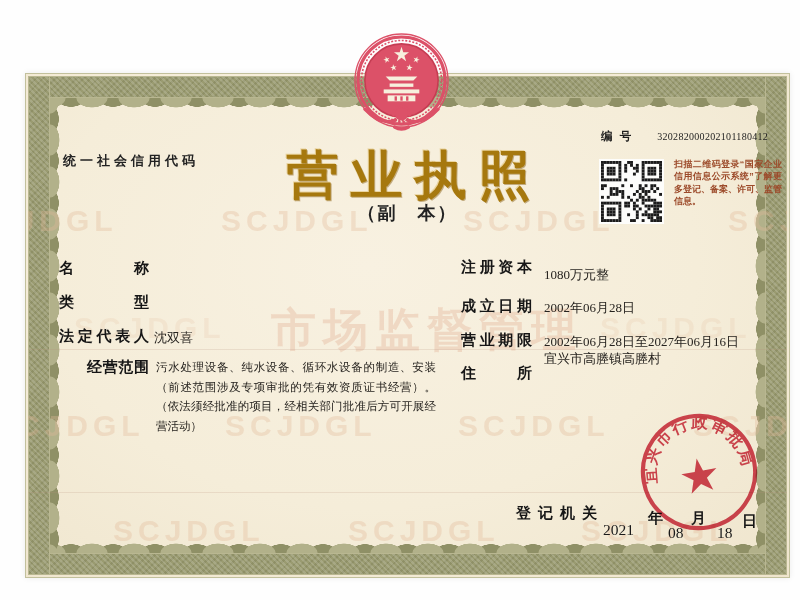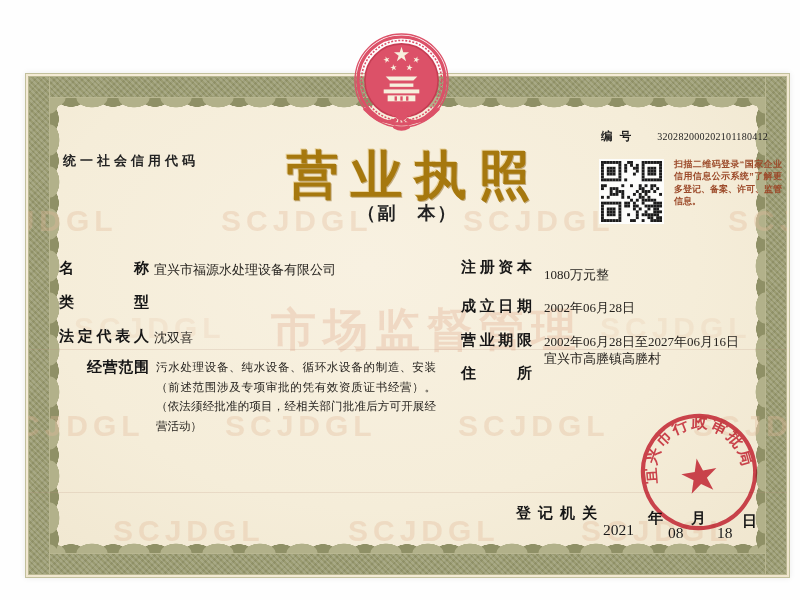--- a/index.html
+++ b/index.html
@@ -341,21 +341,20 @@
               <rect x="68" y="80" width="4" height="4"></rect>
               <rect x="72" y="80" width="4" height="4"></rect>
               <rect x="76" y="80" width="4" height="4"></rect>
               <rect x="80" y="80" width="4" height="4"></rect>
             </g>
           </svg>
       </div>
       <div class="abs qr-note">扫描二维码登录“国家企业信用信息公示系统”了解更多登记、备案、许可、监管信息。</div>
 
       <div class="abs f-label ll" style="top:185px;">名称</div>
-      <div class="abs f-value lv" style="top:187px;">宜兴市福源水处理设备有限公司</div>
       <div class="abs f-label ll" style="top:219px;">类型</div>
       <div class="abs f-label ll" style="top:253px;">法定代表人</div>
       <div class="abs f-value lv" style="top:255px;">沈双喜</div>
       <div class="abs f-label ll" style="top:284px;padding-left:28px;">经营范围</div>
       <div class="abs scope-value">污水处理设备、纯水设备、循环水设备的制造、安装（前述范围涉及专项审批的凭有效资质证书经营）。（依法须经批准的项目，经相关部门批准后方可开展经营活动）</div>
 
       <div class="abs f-label rl" style="top:184px;">注册资本</div>
       <div class="abs f-value rv" style="top:192px;">1080万元整</div>
       <div class="abs f-label rl" style="top:223px;">成立日期</div>
       <div class="abs f-value rv" style="top:225px;">2002年06月28日</div>

